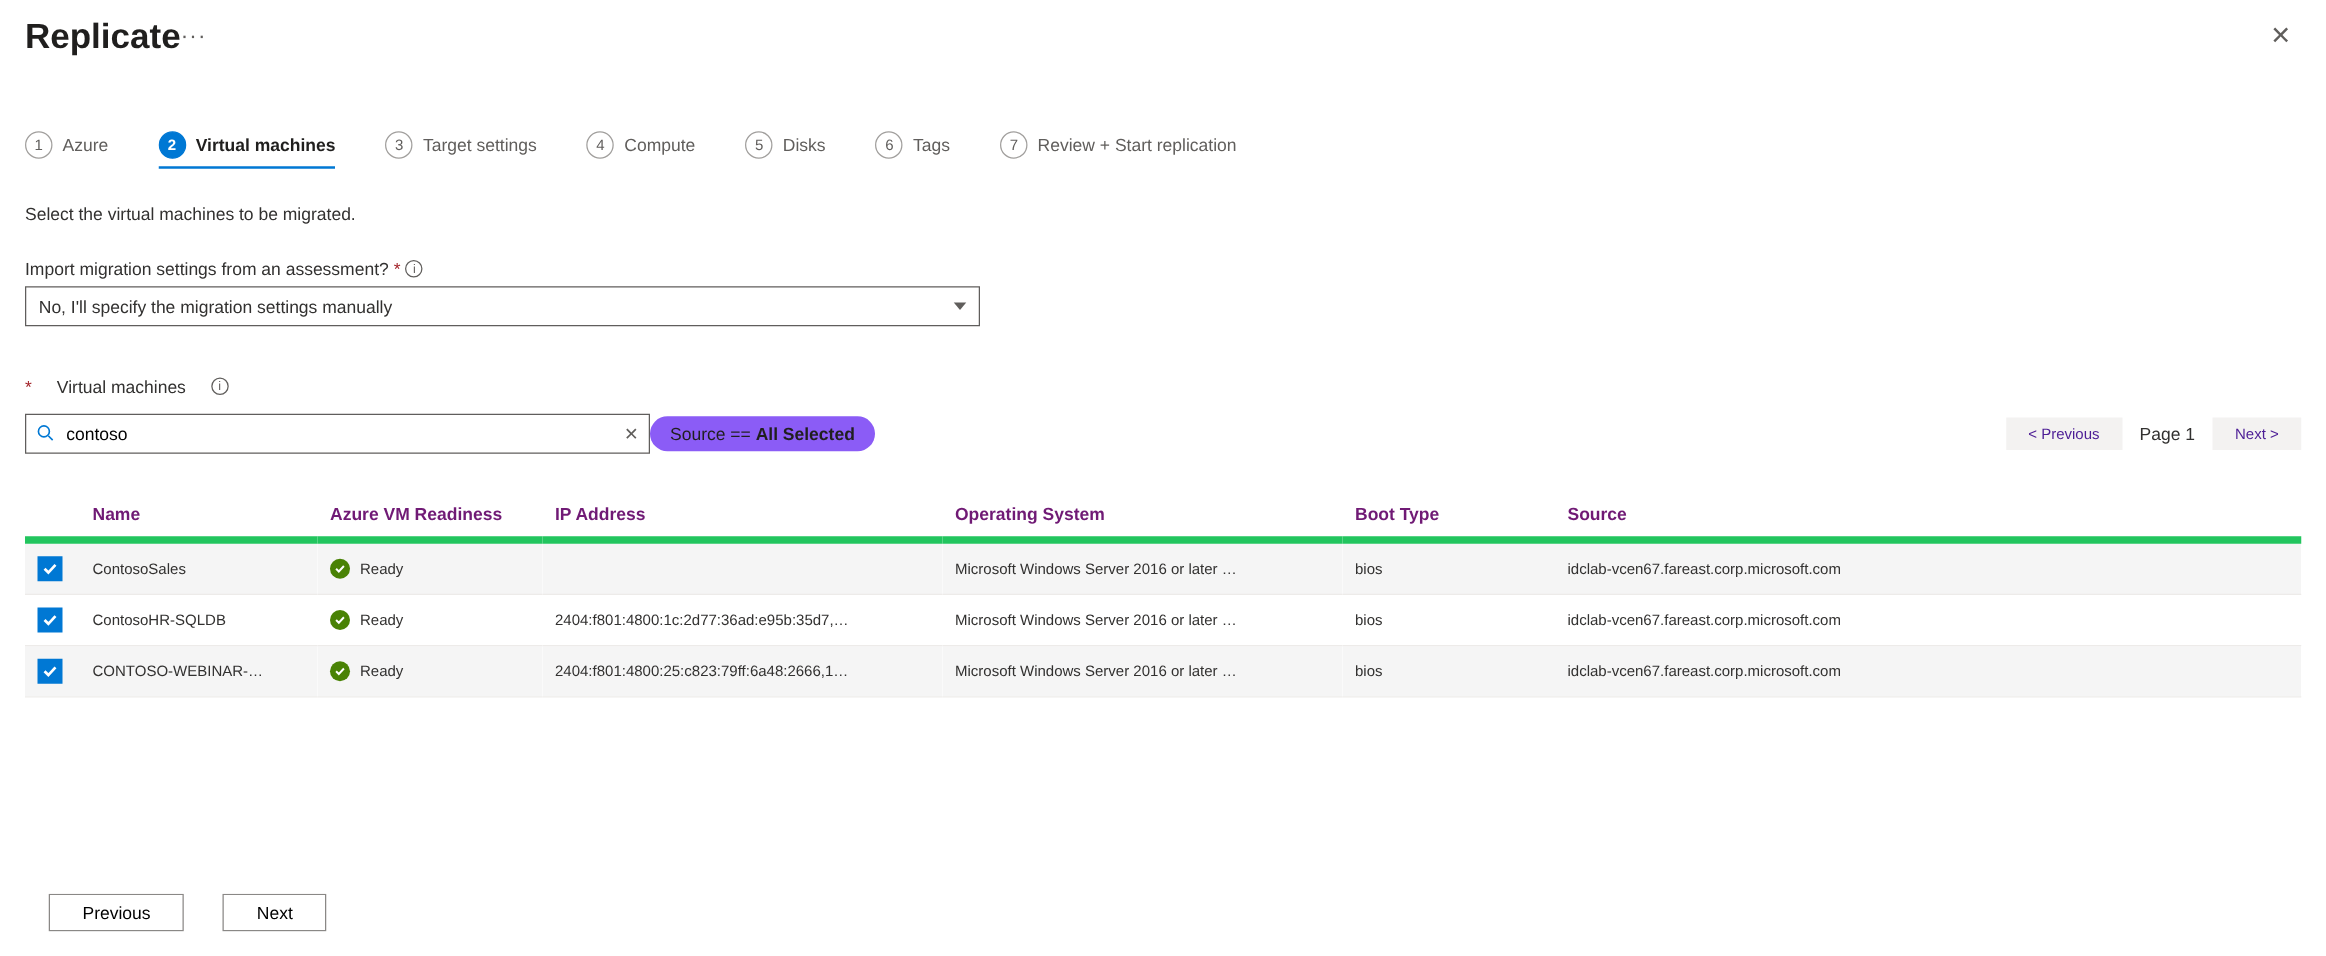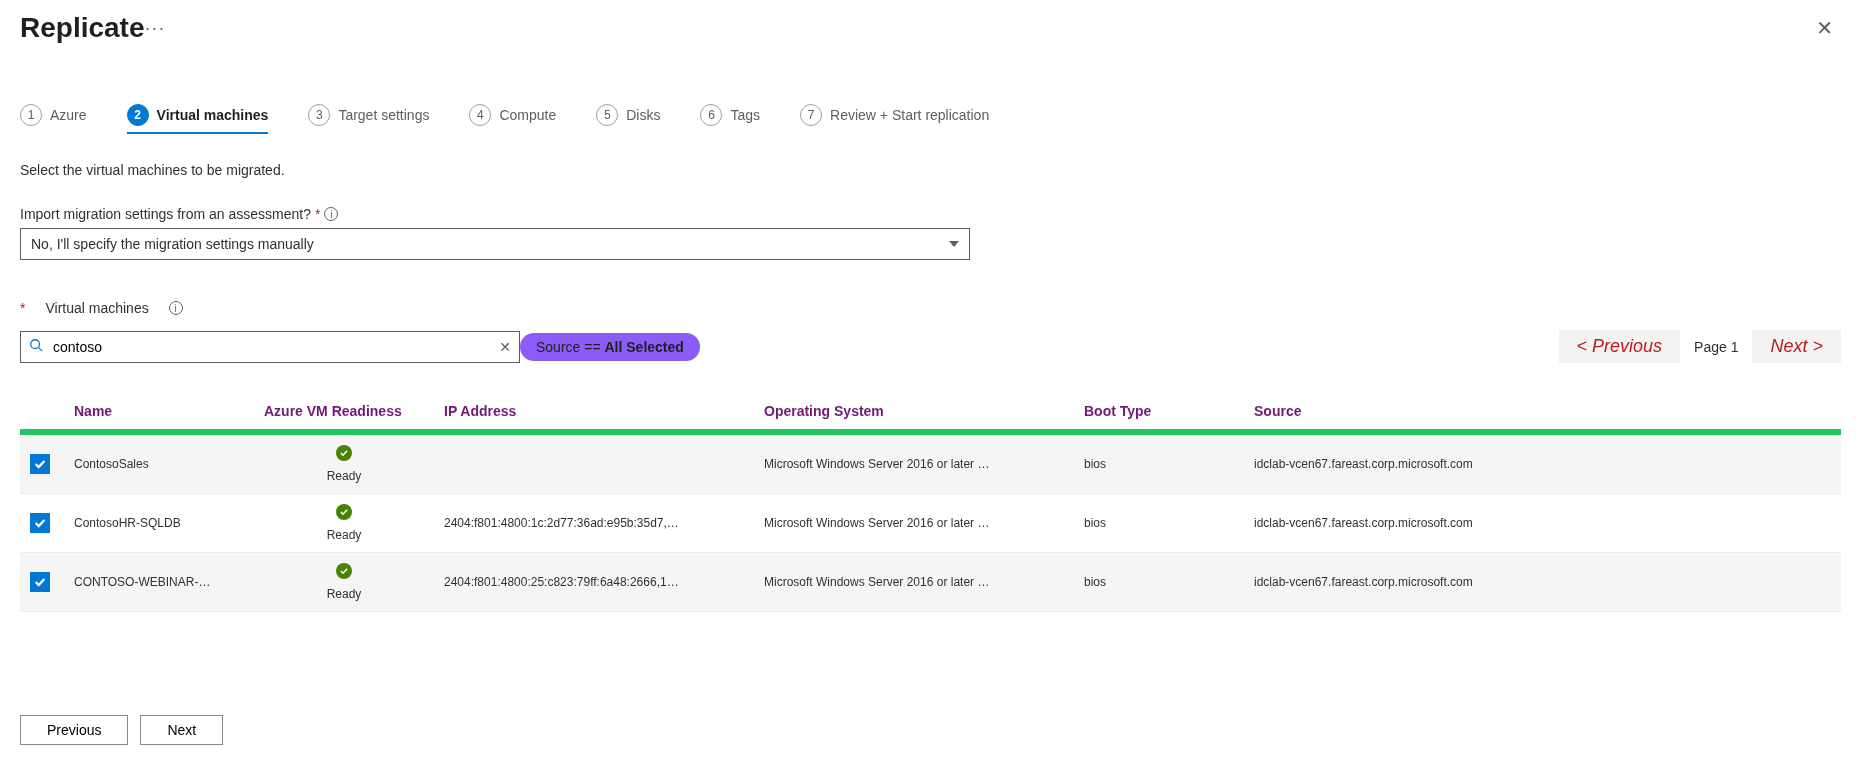--- a/index.html
+++ b/index.html
@@ -96,21 +96,21 @@
     height: 14px;
     border: 1px solid #605e5c;
     border-radius: 50%;
     display: inline-flex;
     align-items: center;
     justify-content: center;
     font-size: 10px;
     color: #605e5c;
   }
   .dropdown {
-    width: 950px;
+    width: 764px;
     height: 32px;
     border: 1px solid #605e5c;
     display: flex;
     align-items: center;
     justify-content: space-between;
     padding: 0 10px;
     cursor: pointer;
     margin-bottom: 40px;
   }
   .chevron-down {
@@ -161,26 +161,25 @@
   .pill b { font-weight: 600; }
 
   .pager {
     margin-left: auto;
     display: flex;
     align-items: center;
     gap: 14px;
   }
   .pager-btn {
     background: #f3f2f1;
-    color: #b91c1c;
+    color: #4c1d95;
     padding: 6px 18px;
     border: none;
     cursor: pointer;
-    font-size: 18px;
-    font-style: italic;
+    font-size: 12px;
   }
   .page-indicator { color: #323130; }
 
   table {
     width: 100%;
     border-collapse: collapse;
     table-layout: fixed;
   }
   th {
     text-align: left;
@@ -214,21 +213,21 @@
     height: 20px;
     background: #0078d4;
     display: inline-flex;
     align-items: center;
     justify-content: center;
     color: #fff;
     cursor: pointer;
   }
   .cbx svg { width: 14px; height: 14px; }
 
-  .ready-cell { display: flex; align-items: center; gap: 8px; flex-direction: column; }
+  .ready-cell { display: flex; align-items: center; gap: 8px; }
   .ready-dot {
     width: 16px; height: 16px;
     border-radius: 50%;
     background: #498205;
     display: inline-flex;
     align-items: center;
     justify-content: center;
   }
   .ready-dot svg { width: 10px; height: 10px; }
 
@@ -238,20 +237,21 @@
     left: 20px;
     display: flex;
     gap: 12px;
   }
   .nav-btn {
     border: 1px solid #8a8886;
     background: #fff;
     padding: 6px 26px;
     font-size: 14px;
     cursor: pointer;
+    margin-left: 19px;
   }
 </style>
 </head>
 <body>
 
 <div class="header-row">
   <div class="title-wrap">
     <span class="page-title">Replicate</span>
     <span class="more-dots">···</span>
   </div>

